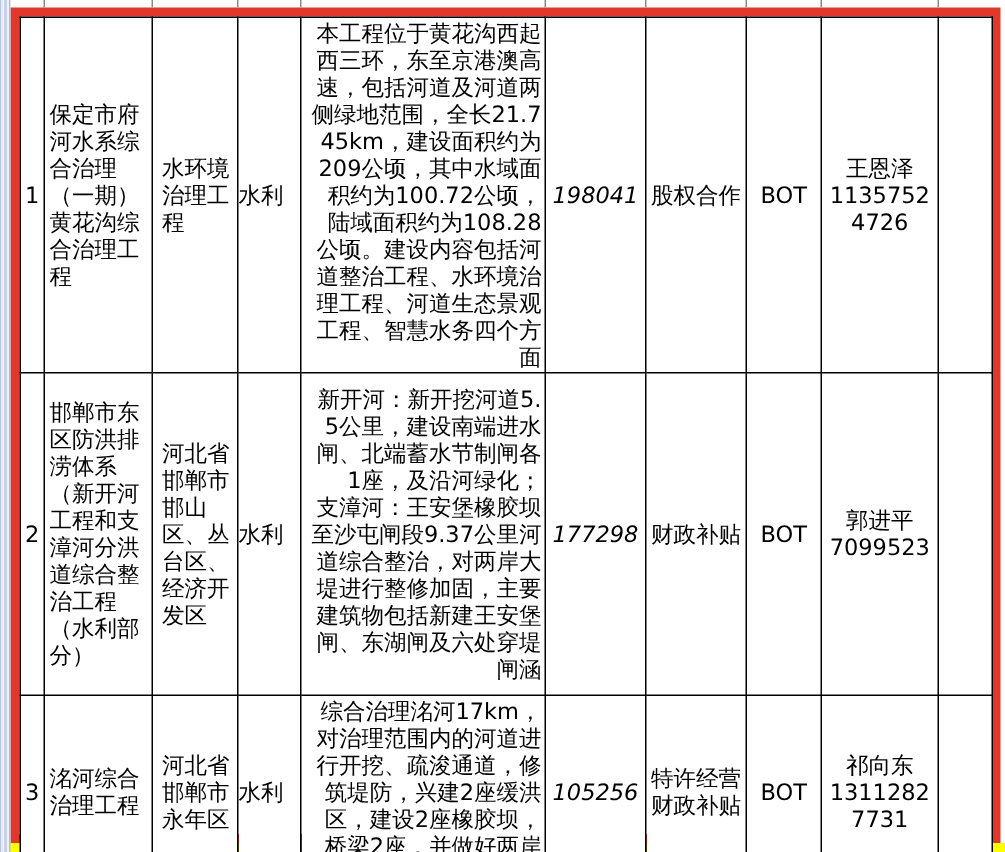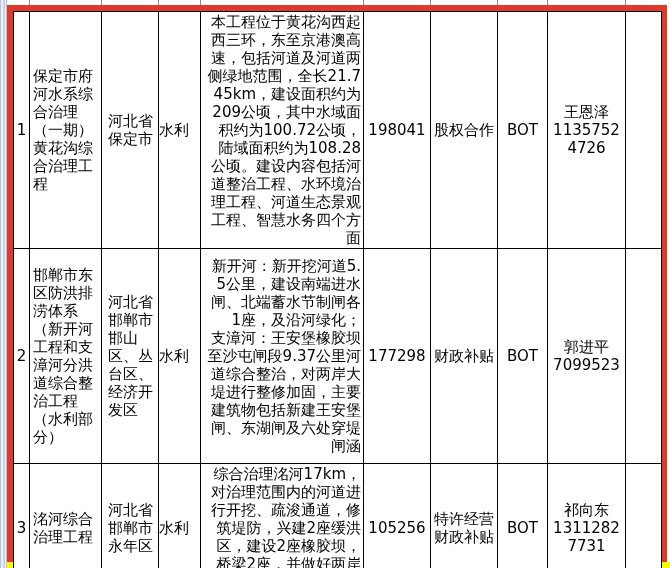--- a/index.html
+++ b/index.html
@@ -30,21 +30,21 @@
   table.grid td {
     border:1px solid #000; vertical-align:middle; overflow:hidden;
     font-size:15px; line-height:18px; background:#fff;
   }
   td.c-no     { text-align:center; }
   td.c-name   { text-align:left; padding:17px 3px; line-height:18px; }
   td.c-region { text-align:left; padding:1px 2px 1px 6px; line-height:18px; }
   td.c-ind    { text-align:left; }
   td.c-desc   { text-align:right; padding:1px 2px 1px 4px; white-space:pre-wrap;
                 line-height:17px; vertical-align:middle; word-break:break-all; }
-  td.c-amt    { text-align:center; }
+  td.c-amt    { text-align:center;font-style:italic; }
   td.c-mech   { text-align:center; padding:0 2px; }
   td.c-mode   { text-align:center; }
   td.c-contact{ text-align:center; word-break:break-all; padding:12px 3px; }
   td.c-empty  { background:#fff; }
 </style>
 </head>
 <body>
 
 <div class="screen">
 
@@ -71,21 +71,21 @@
           <col style="width:67px">
         <col style="width:67px">
           <col style="width:50px">
           <col style="width:78px">
         <col style="width:36px">
       </colgroup>
       <tbody>
           <tr style="height:220px">
         <td class="c-no">1</td>
         <td class="c-name">保定市府河水系综合治理（一期）黄花沟综合治理工程</td>
-        <td class="c-region">河北省保定市</td>
+        <td class="c-region">水环境治理工程</td>
         <td class="c-ind">水利</td>
         <td class="c-desc">本工程位于黄花沟西起西三环，东至京港澳高速，包括河道及河道两侧绿地范围，全长21.745km，建设面积约为209公顷，其中水域面积约为100.72公顷，陆域面积约为108.28公顷。建设内容包括河道整治工程、水环境治理工程、河道生态景观工程、智慧水务四个方面</td>
         <td class="c-amt">198041</td>
         <td class="c-mech">股权合作</td>
         <td class="c-mode">BOT</td>
         <td class="c-contact">
           <div>王恩泽</div>
           <div>11357524726</div>
         </td>
         <td class="c-empty"></td>

